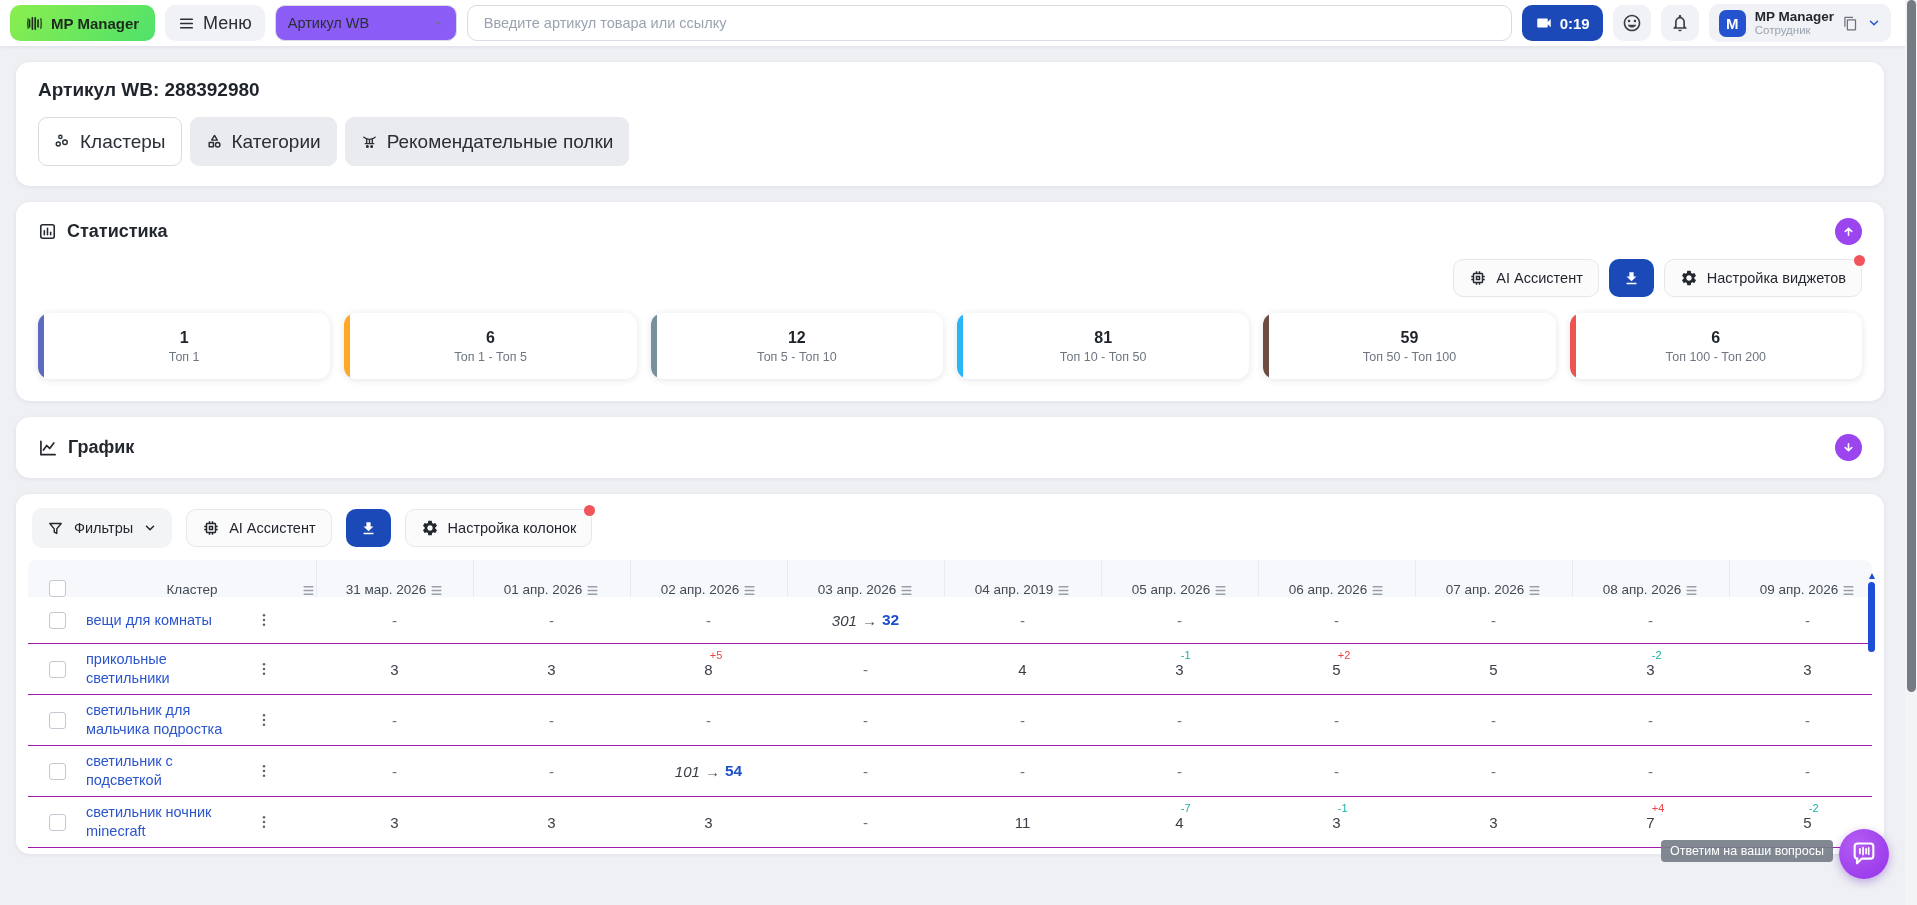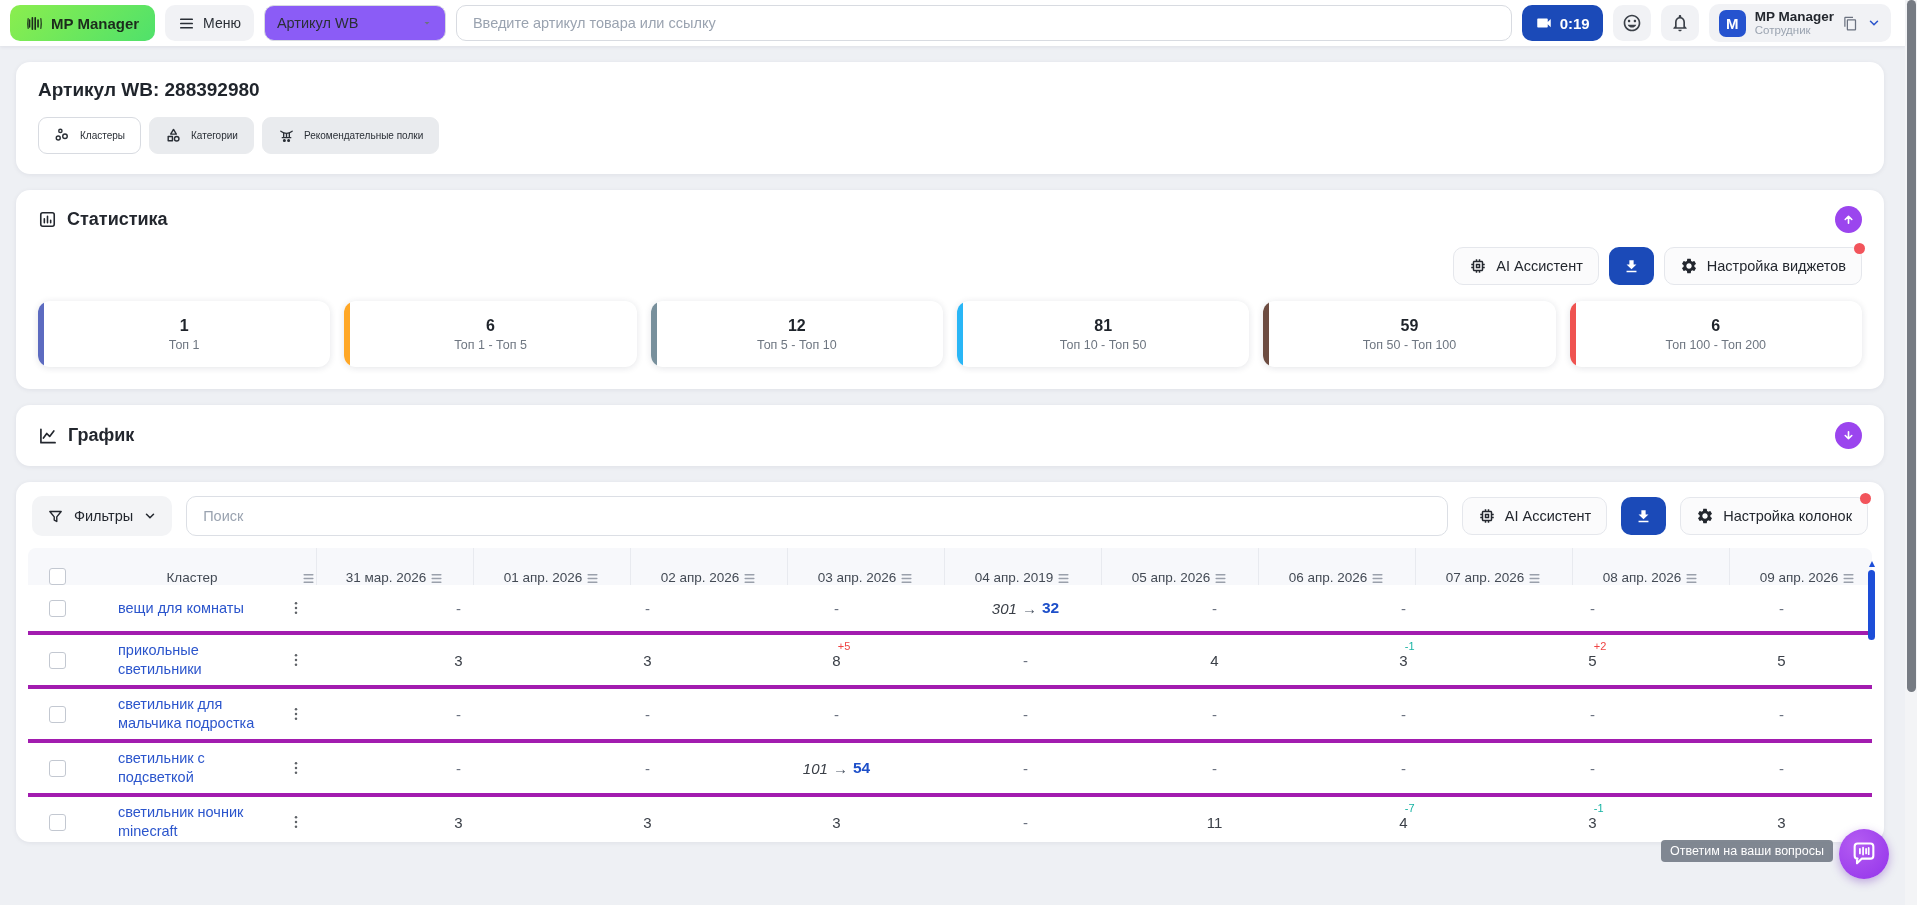--- a/index.html
+++ b/index.html
@@ -6,21 +6,21 @@
   html,body { width:1917px; height:905px; overflow:hidden; }
   body { font-family:"Liberation Sans", sans-serif; background:#eef0f4; position:relative; color:#2a2f36; }
 
   
   .topbar { position:absolute; top:0; left:0; width:1905px; height:46px; background:#fff;
             box-shadow:0 1px 4px rgba(20,30,60,.08); display:flex; align-items:center; gap:10px;
             padding:0 14px 0 10px; z-index:30; }
   .logo { display:flex; align-items:center; gap:8px; height:36px; padding:0 16px; border-radius:10px;
           background:linear-gradient(135deg,#8bee4e,#4fe16b); font-weight:700; font-size:15px; color:#1c2b1c; cursor:pointer; }
   .btn-gray { display:flex; align-items:center; gap:8px; height:36px; padding:0 13px; border-radius:10px;
-          background:#f1f2f5; font-size:14px; color:#2a2f36; cursor:pointer; border:none; }
+          background:#f1f2f5; font-size:18px; color:#2a2f36; cursor:pointer; border:none; }
   .select { display:flex; align-items:center; justify-content:space-between; width:182px; height:36px;
           background:#8b5cf6; border:1px solid #d8dbe1; border-radius:10px; padding:0 12px; font-size:14.5px; cursor:pointer; }
   .select .chev { color:#6b7280; }
   .topsearch { flex:1; height:36px; border:1px solid #d8dbe1; border-radius:10px; padding:0 16px; font-size:14.5px;
           color:#2a2f36; outline:none; font-family:inherit; }
   .topsearch::placeholder { color:#9aa3b0; }
   .btn-blue { display:flex; align-items:center; gap:7px; height:36px; padding:0 13px; border-radius:10px;
           background:#1b4ab8; color:#fff; font-size:15px; font-weight:600; border:none; cursor:pointer; }
   .iconbtn { width:38px; height:36px; display:flex; align-items:center; justify-content:center;
           background:#f1f2f5; border-radius:10px; border:none; cursor:pointer; color:#3b4048; }
@@ -32,22 +32,22 @@
   .urole { font-size:11.5px; color:#9aa3b0; line-height:13px; }
 
   
   .content { position:absolute; top:46px; left:16px; width:1868px; }
   .card { background:#fff; border-radius:14px; box-shadow:0 1px 5px rgba(25,33,61,.07); margin-top:16px; }
 
   
   .article-card { padding:17px 22px 20px; }
   .article-title { font-size:19px; font-weight:700; color:#1f242b; }
   .tabs { display:flex; gap:8px; margin-top:16px; }
-  .tab { display:flex; align-items:center; gap:9px; height:37px; padding:0 15px; border-radius:9px;
-         background:#e9ebee; border:1px solid #e9ebee; font-size:10px; color:#2a2f36; cursor:pointer; }
+  .tab { display:flex; align-items:center; gap:9px; height:49px; padding:0 15px; border-radius:9px;
+         background:#e9ebee; border:1px solid #e9ebee; font-size:19px; color:#2a2f36; cursor:pointer; }
   .tab.active { background:#fff; border:1px solid #d8dbe1; }
 
   
   .sec-head { display:flex; align-items:center; justify-content:space-between; }
   .sec-title { display:flex; align-items:center; gap:10px; font-size:18px; font-weight:700; color:#23272e; }
   .circle-btn { width:27px; height:27px; border-radius:50%; background:#9b45ee; border:none; color:#fff;
          display:flex; align-items:center; justify-content:center; cursor:pointer; }
 
   
   .stats-card { padding:16px 22px 22px; }
@@ -78,21 +78,21 @@
   .tsearch::placeholder { color:#9aa3b0; }
 
   .grid { margin-top:12px; }
   .grow { display:grid; grid-template-columns:58px 230px repeat(11,157px); align-items:stretch; }
   .ghead { background:#f7f8fb; border-radius:8px 8px 0 0; }
   .ghead .gc { display:flex; align-items:flex-end; justify-content:center; gap:3px; height:37px;
          font-size:13.5px; color:#434a54; border-left:1px solid #e8eaef; }
   .ghead .gc:first-child, .ghead .gc:nth-child(2) { border-left:none; }
   .ghead .gc:nth-child(3) { border-left:1px solid #e8eaef; }
   .hlines { color:#9aa0ab; }
-  .brow { border-bottom:4px solid #a21caf;gap:32px; }
+  .brow { border-bottom:1px solid #a21caf; }
   .brow .gc { display:flex; align-items:center; justify-content:center; min-height:46px; font-size:15px; color:#3b4048; }
   .namecell { justify-content:flex-start !important; gap:12px; padding:6px 0; }
   .cname { width:158px; font-size:14.5px; color:#2b55cc; line-height:19px; overflow-wrap:anywhere; cursor:pointer; }
   .kebab { color:#5f6368; cursor:pointer; display:flex; align-items:center; }
   .cb { width:17px; height:17px; border:1.6px solid #c3c8d1; border-radius:3px; background:#fff; cursor:pointer; }
   .dash { color:#6b7280; }
   .cellv { position:relative; display:inline-block; }
   .sup { position:absolute; top:-12px; left:65%; font-size:11px; font-weight:400; white-space:nowrap; }
   .d-red { color:#ef4444; }
   .d-teal { color:#17b3a3; }
@@ -339,21 +339,20 @@
               <path d="M4 5h16l-6.2 7.5V19l-3.6-2v-4.5L4 5z"></path>
             </svg>
           </span>
         <span>Фильтры</span>
         <span>
           <svg width="14" height="14" viewBox="0 0 24 24" fill="none" stroke="#23272e" stroke-width="2.6" stroke-linecap="round">
               <path d="M6 9l6 6 6-6"></path>
             </svg>
           </span>
       </button>
-      <input class="tsearch" placeholder="Поиск" style="">
       <button class="btn-soft">
         <span>
           <svg width="18" height="18" viewBox="0 0 24 24" fill="#23272e">
               <path d="M15 9H9v6h6V9zm-2 4h-2v-2h2v2zm8-2V9h-2V7c0-1.1-.9-2-2-2h-2V3h-2v2h-2V3H9v2H7c-1.1 0-2 .9-2 2v2H3v2h2v2H3v2h2v2c0 1.1.9 2 2 2h2v2h2v-2h2v2h2v-2h2c1.1 0 2-.9 2-2v-2h2v-2h-2v-2h2zm-4 6H7V7h10v10z"></path>
             </svg>
           </span>
         <span>AI Ассистент</span>
       </button>
       <button class="btn-dl">
         <span>

